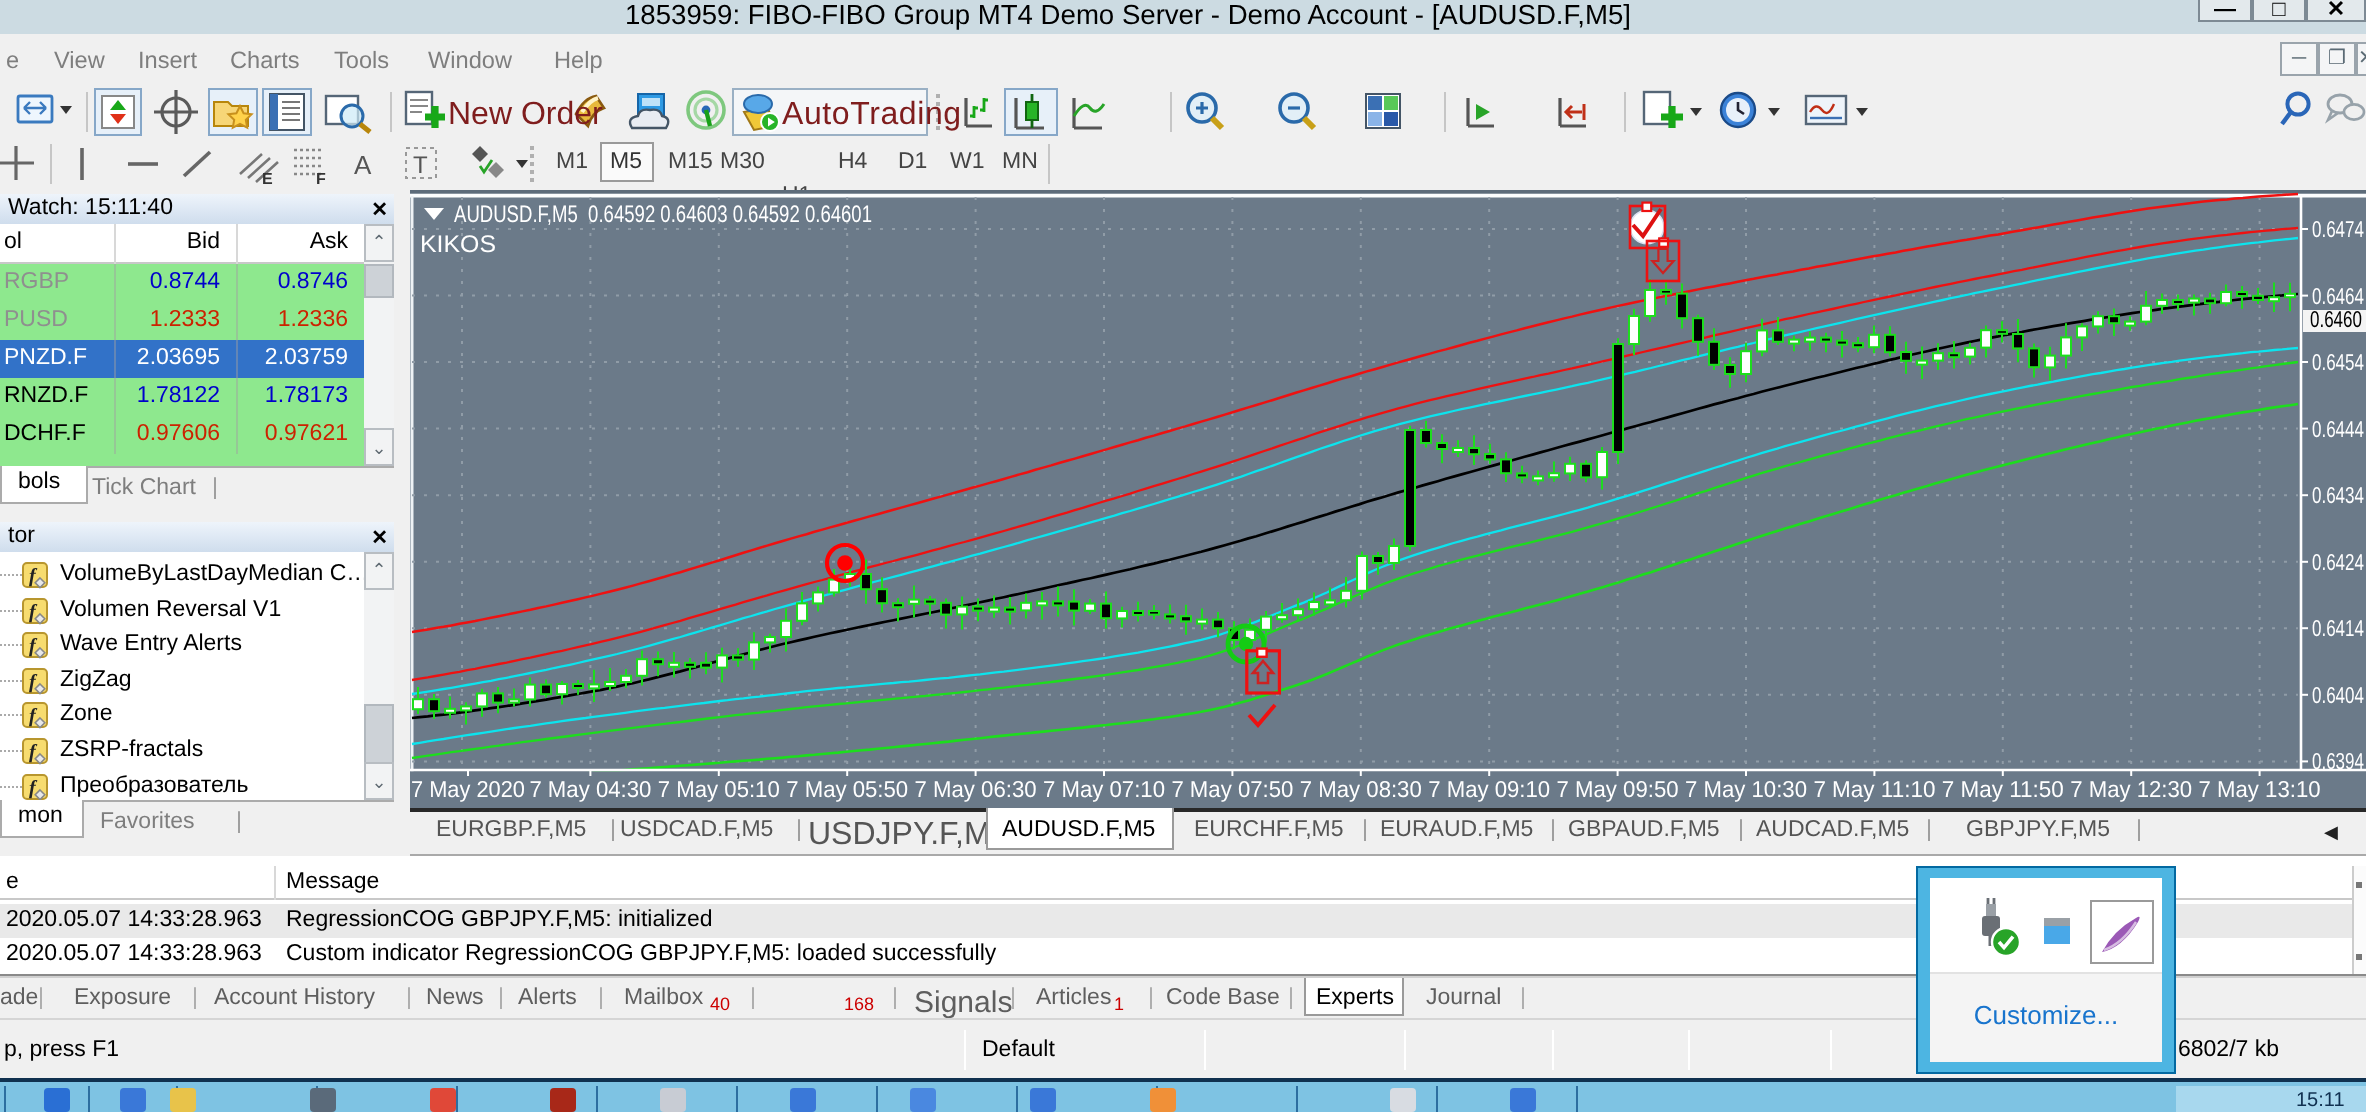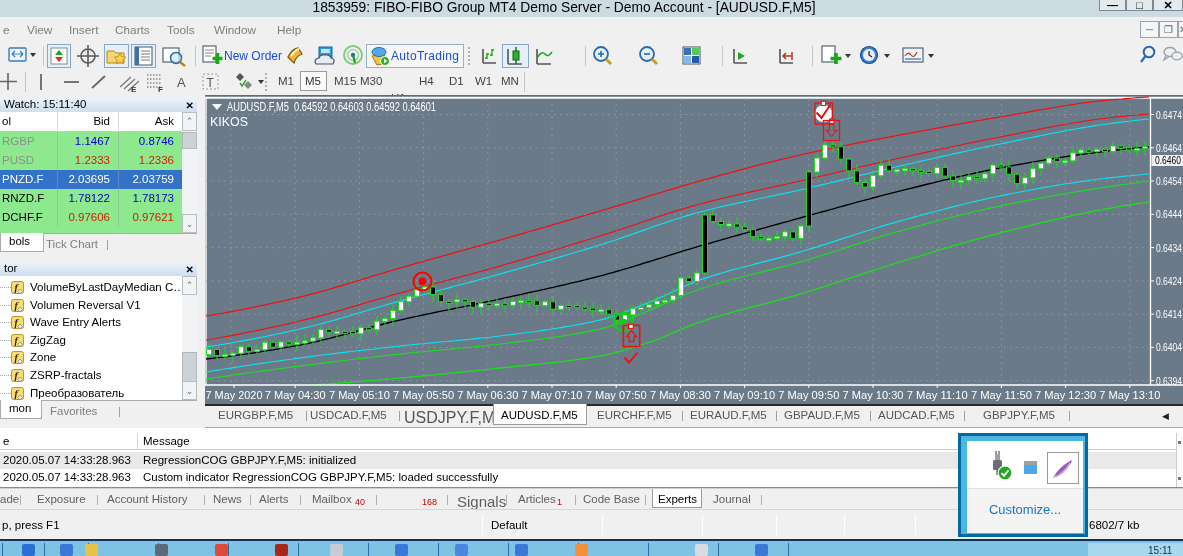--- a/index.html
+++ b/index.html
@@ -11,21 +11,21 @@
  text-align:center;font-weight:bold;font-size:11px;line-height:20px;}
 
 #menubar{left:0;top:17px;width:1183px;height:26px;background:#f0f0f0;}
 .menuitem{position:absolute;top:0;font-size:11.8px;color:#7e7e7e;line-height:26px;}
 .mdibtn{position:absolute;top:4px;width:19px;height:17px;border:1px solid #9aa4ac;background:#f4f5f6;
  color:#5a6a74;text-align:center;font-size:10px;line-height:15px;}
 
 #tb1{left:0;top:43px;width:1183px;height:26px;background:#f0f0f0;}
 #tb2{left:0;top:69px;width:1183px;height:26px;background:#f0f0f0;}
 .tsep{position:absolute;top:3px;width:1px;height:20px;background:#c6c6c6;}
-.tbtxt{position:absolute;font-size:12px;color:#1d4ed8;}
+.tbtxt{position:absolute;font-size:16px;color:#7f1d1d;}
 .tfbtn{position:absolute;top:2px;font-size:11.5px;color:#444;text-align:left;line-height:20px;}
 
 .ptitle{position:absolute;left:0;width:197px;height:15px;background:linear-gradient(#eef4fb,#cfdded);
  font-size:11.5px;color:#000;line-height:15px;padding-left:4px;}
 .pclose{position:absolute;right:3px;top:1px;font-size:10px;color:#000;font-weight:bold;}
 .tabsrow{position:absolute;left:0;width:197px;height:22px;background:#f0f0f0;border-top:1px solid #ababab;}
 .tab-active{position:absolute;top:-1px;height:19px;background:#fff;border:1px solid #ababab;border-top:none;
  font-size:11.5px;color:#000;padding:0 8px;line-height:17px;}
 .tab-idle{position:absolute;top:2px;font-size:11.5px;color:#7e7e7e;line-height:16px;}
 
@@ -37,21 +37,21 @@
 #terminal{left:0;top:428px;width:1183px;height:81px;background:#fff;}
 .tcell{position:absolute;font-size:11.5px;color:#000;}
 
 #statusbar{left:0;top:509px;width:1183px;height:30px;background:#f0f0f0;border-top:1px solid #d5d5d5;}
 .ssep{position:absolute;top:5px;width:1px;height:20px;background:#c9c9c9;border-right:1px solid #fff;}
 .stxt{position:absolute;top:0;font-size:11.5px;color:#000;line-height:30px;}
 
 #taskbar{left:0;top:539px;width:1183px;height:17px;background:#7ec3e3;border-top:2px solid #10314f;}
 .tkbtn{position:absolute;top:2px;height:15px;border-left:1px solid #2d6ea0;}
 
-#popup{left:958px;top:433px;width:130px;height:104px;background:#4db5e2;border:3px solid #0369a1;}
+#popup{left:958px;top:433px;width:130px;height:104px;background:#4db5e2;border:1px solid #0369a1;}
 #popupin{position:absolute;left:6px;top:5px;width:116px;height:92px;background:#fff;}
 #popbot{position:absolute;left:0px;bottom:0px;width:116px;height:45px;background:#f4f4f4;border-top:1px solid #e2e2e2;
  text-align:center;font-size:13px;color:#1874cd;line-height:42px;}
 </style></head><body>
 <div id="titlebar" class="abs">
     <div id="titletext">1853959: FIBO-FIBO Group MT4 Demo Server - Demo Account - [AUDUSD.F,M5]</div>
     <div class="winbtn" style="left:1099px;width:27px;">—</div>
     <div class="winbtn" style="left:1126px;width:27px;">□</div>
     <div class="winbtn" style="left:1153px;width:30px;">✕</div>
   </div>
@@ -216,21 +216,21 @@
 <div class="ptitle abs" style="top:97px;">Watch: 15:11:40<span class="pclose">✕</span></div>
 <div class="abs" style="left:0;top:112px;width:182px;height:20px;background:#fff;border-bottom:1px solid #c8c8c8;">
     <span style="position:absolute;left:2px;top:3px;font-size:11.5px;color:#000;">ol</span>
     <span style="position:absolute;right:72px;top:3px;font-size:11.5px;color:#000;">Bid</span>
     <span style="position:absolute;right:8px;top:3px;font-size:11.5px;color:#000;">Ask</span>
     <span style="position:absolute;left:57px;top:0;width:1px;height:20px;background:#d8d8d8;"></span>
     <span style="position:absolute;left:118px;top:0;width:1px;height:20px;background:#d8d8d8;"></span>
   </div>
 <div class="mwrow abs" style="top:132px;background:#8ee88e;">
     <span class="mwcell" style="left:2px;color:#8f8f8f;">RGBP</span>
-    <span class="mwcell" style="right:72px;color:#0000cc;">1.1467</span>
+    <span class="mwcell" style="right:72px;color:#0000cc;">0.8744</span>
     <span class="mwcell" style="right:8px;color:#0000cc;">0.8746</span>
     <span style="position:absolute;left:57px;top:0;width:1px;height:19px;background:rgba(160,160,160,.45);"></span>
     <span style="position:absolute;left:118px;top:0;width:1px;height:19px;background:rgba(160,160,160,.45);"></span>
   </div>
 <div class="mwrow abs" style="top:151px;background:#8ee88e;">
     <span class="mwcell" style="left:2px;color:#8f8f8f;">PUSD</span>
     <span class="mwcell" style="right:72px;color:#cc2200;">1.2333</span>
     <span class="mwcell" style="right:8px;color:#cc2200;margin-left:44px;">1.2336</span>
     <span style="position:absolute;left:57px;top:0;width:1px;height:19px;background:rgba(160,160,160,.45);"></span>
     <span style="position:absolute;left:118px;top:0;width:1px;height:19px;background:rgba(160,160,160,.45);"></span>

